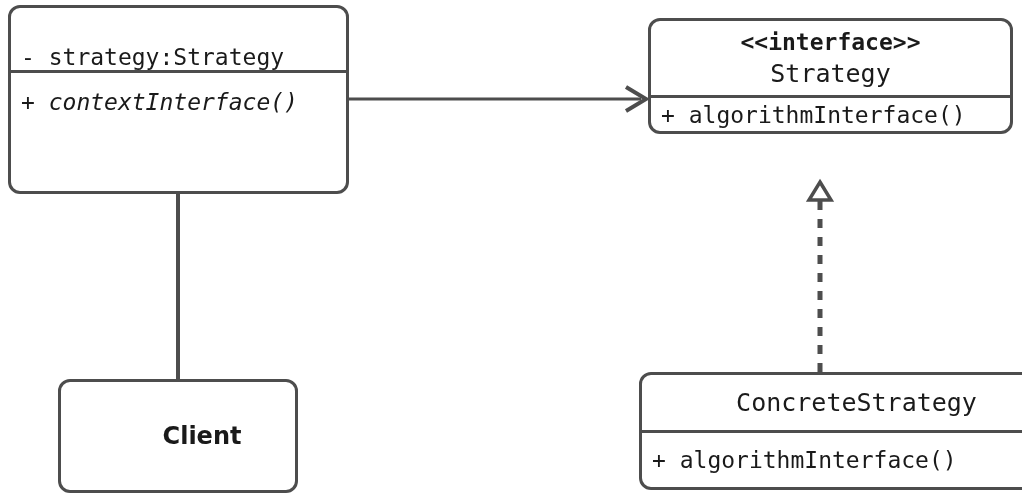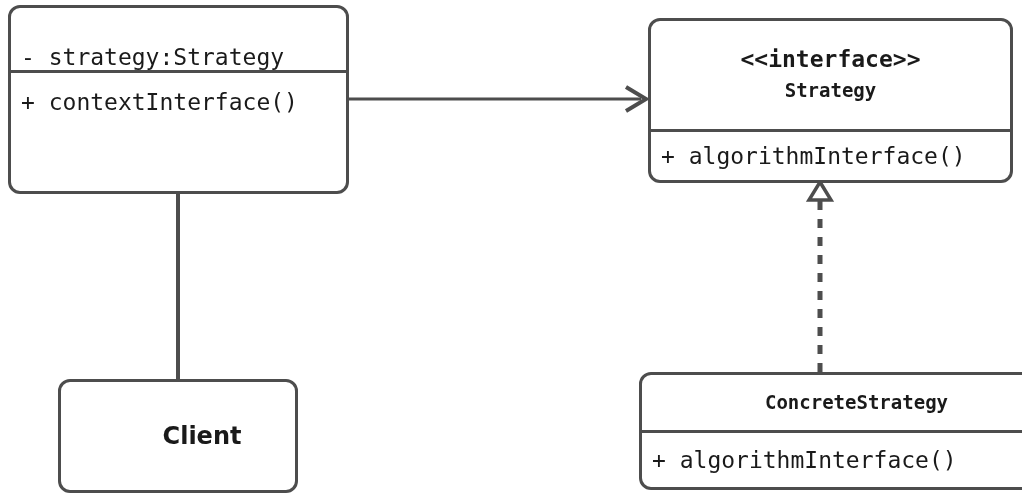--- a/index.html
+++ b/index.html
@@ -44,43 +44,43 @@
     padding-left: 10px;
   }
   .title-mono-bold {
     font-family: "DejaVu Sans Mono", monospace;
     font-weight: bold;
     font-size: 23px;
     letter-spacing: 0px;
   }
   .title-mono-regular {
     font-family: "DejaVu Sans Mono", monospace;
-    font-weight: bold;
-    font-size: 19px;
+    font-weight: normal;
+    font-size: 25px;
   }
   .title-sans-bold {
     font-family: "DejaVu Sans", sans-serif;
     font-weight: bold;
     font-size: 24px;
   }
   .member-text {
     font-family: "DejaVu Sans Mono", monospace;
     font-weight: normal;
     font-size: 23px;
     white-space: pre;
   }
 
   
   #box-context { left: 8px;  top: 5px;   width: 341px; height: 189px; }
   #box-context .c-title  { height: 63px; }
   #box-context .c-field  { height: 62px; align-items: flex-end; }
-  #box-context .c-method { height: 61px; }
+  #box-context .c-method { height: 61px; font-style: italic; }
 
   
-  #box-strategy { left: 648px; top: 18px; width: 365px; height: 165px; }
+  #box-strategy { left: 648px; top: 18px; width: 365px; height: 116px; }
   #box-strategy .c-title  { height: 110px; line-height: 31px; }
   #box-strategy .c-method { height: 52px; }
 
   
   #box-client { left: 58px; top: 379px; width: 240px; height: 114px; padding-left: 48px; }
   #box-client .c-title { height: 100%; }
 
   
   #box-concrete { left: 639px; top: 372px; width: 435px; height: 118px; }
   #box-concrete .c-title  { height: 56px; }

